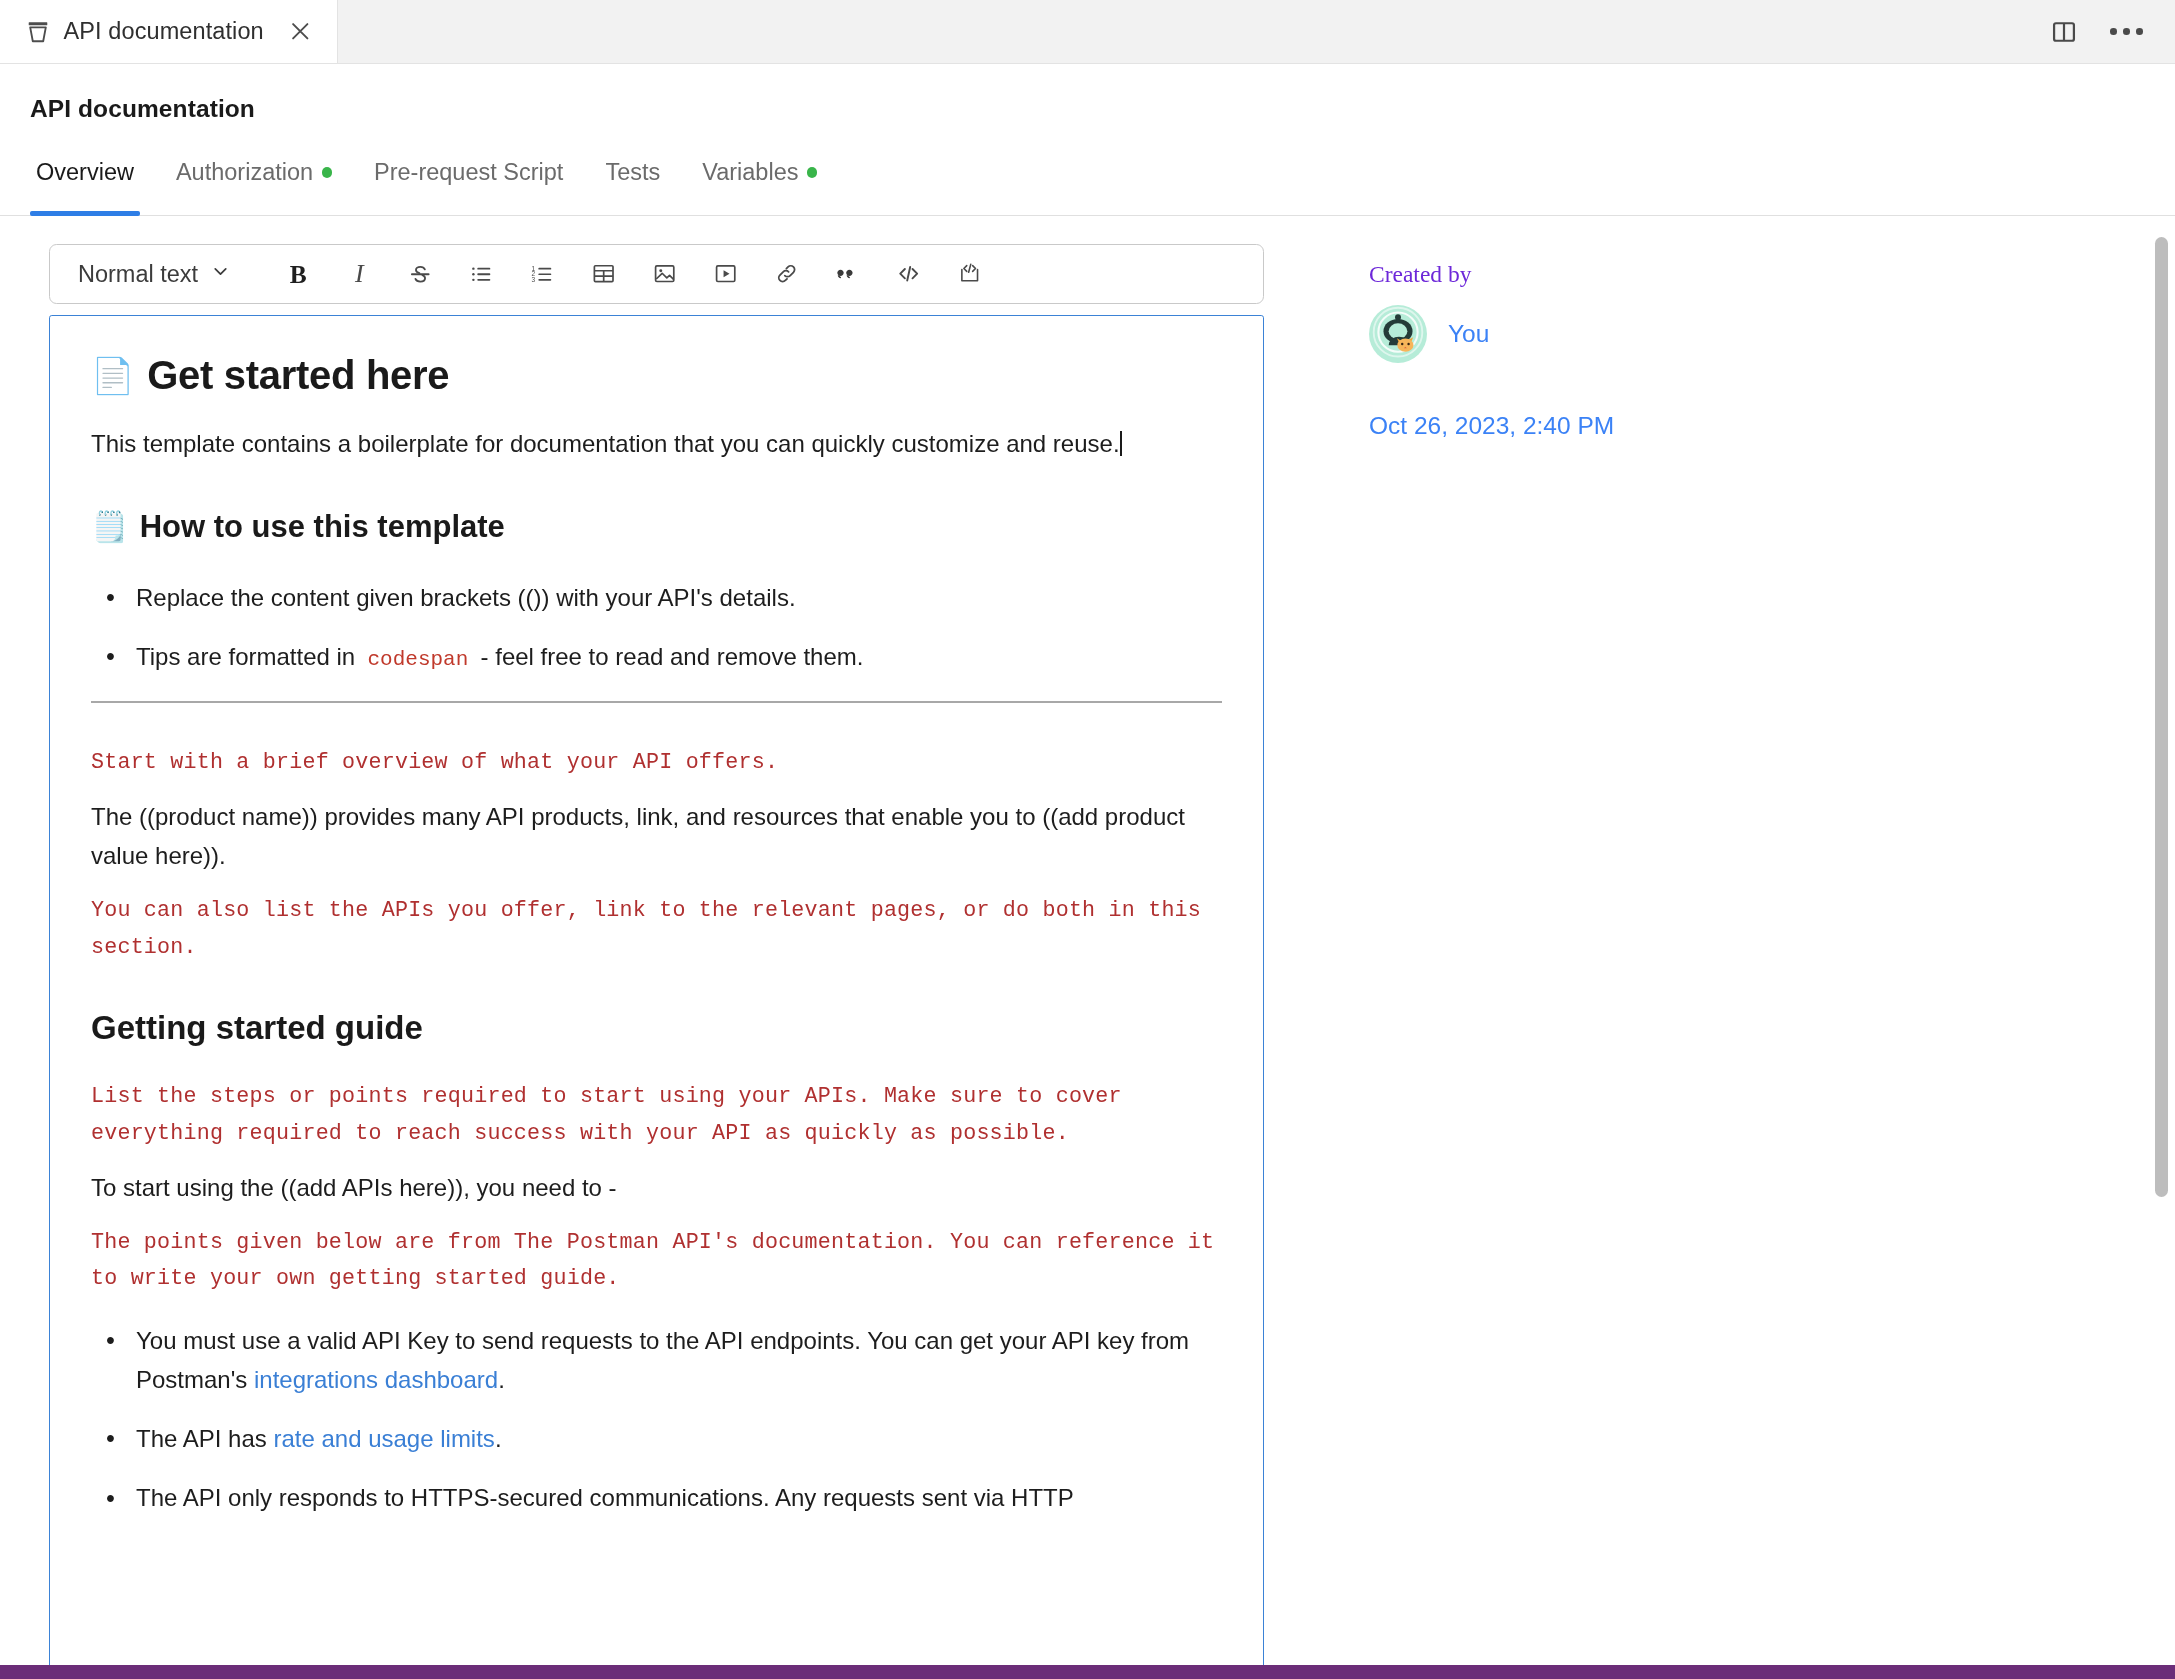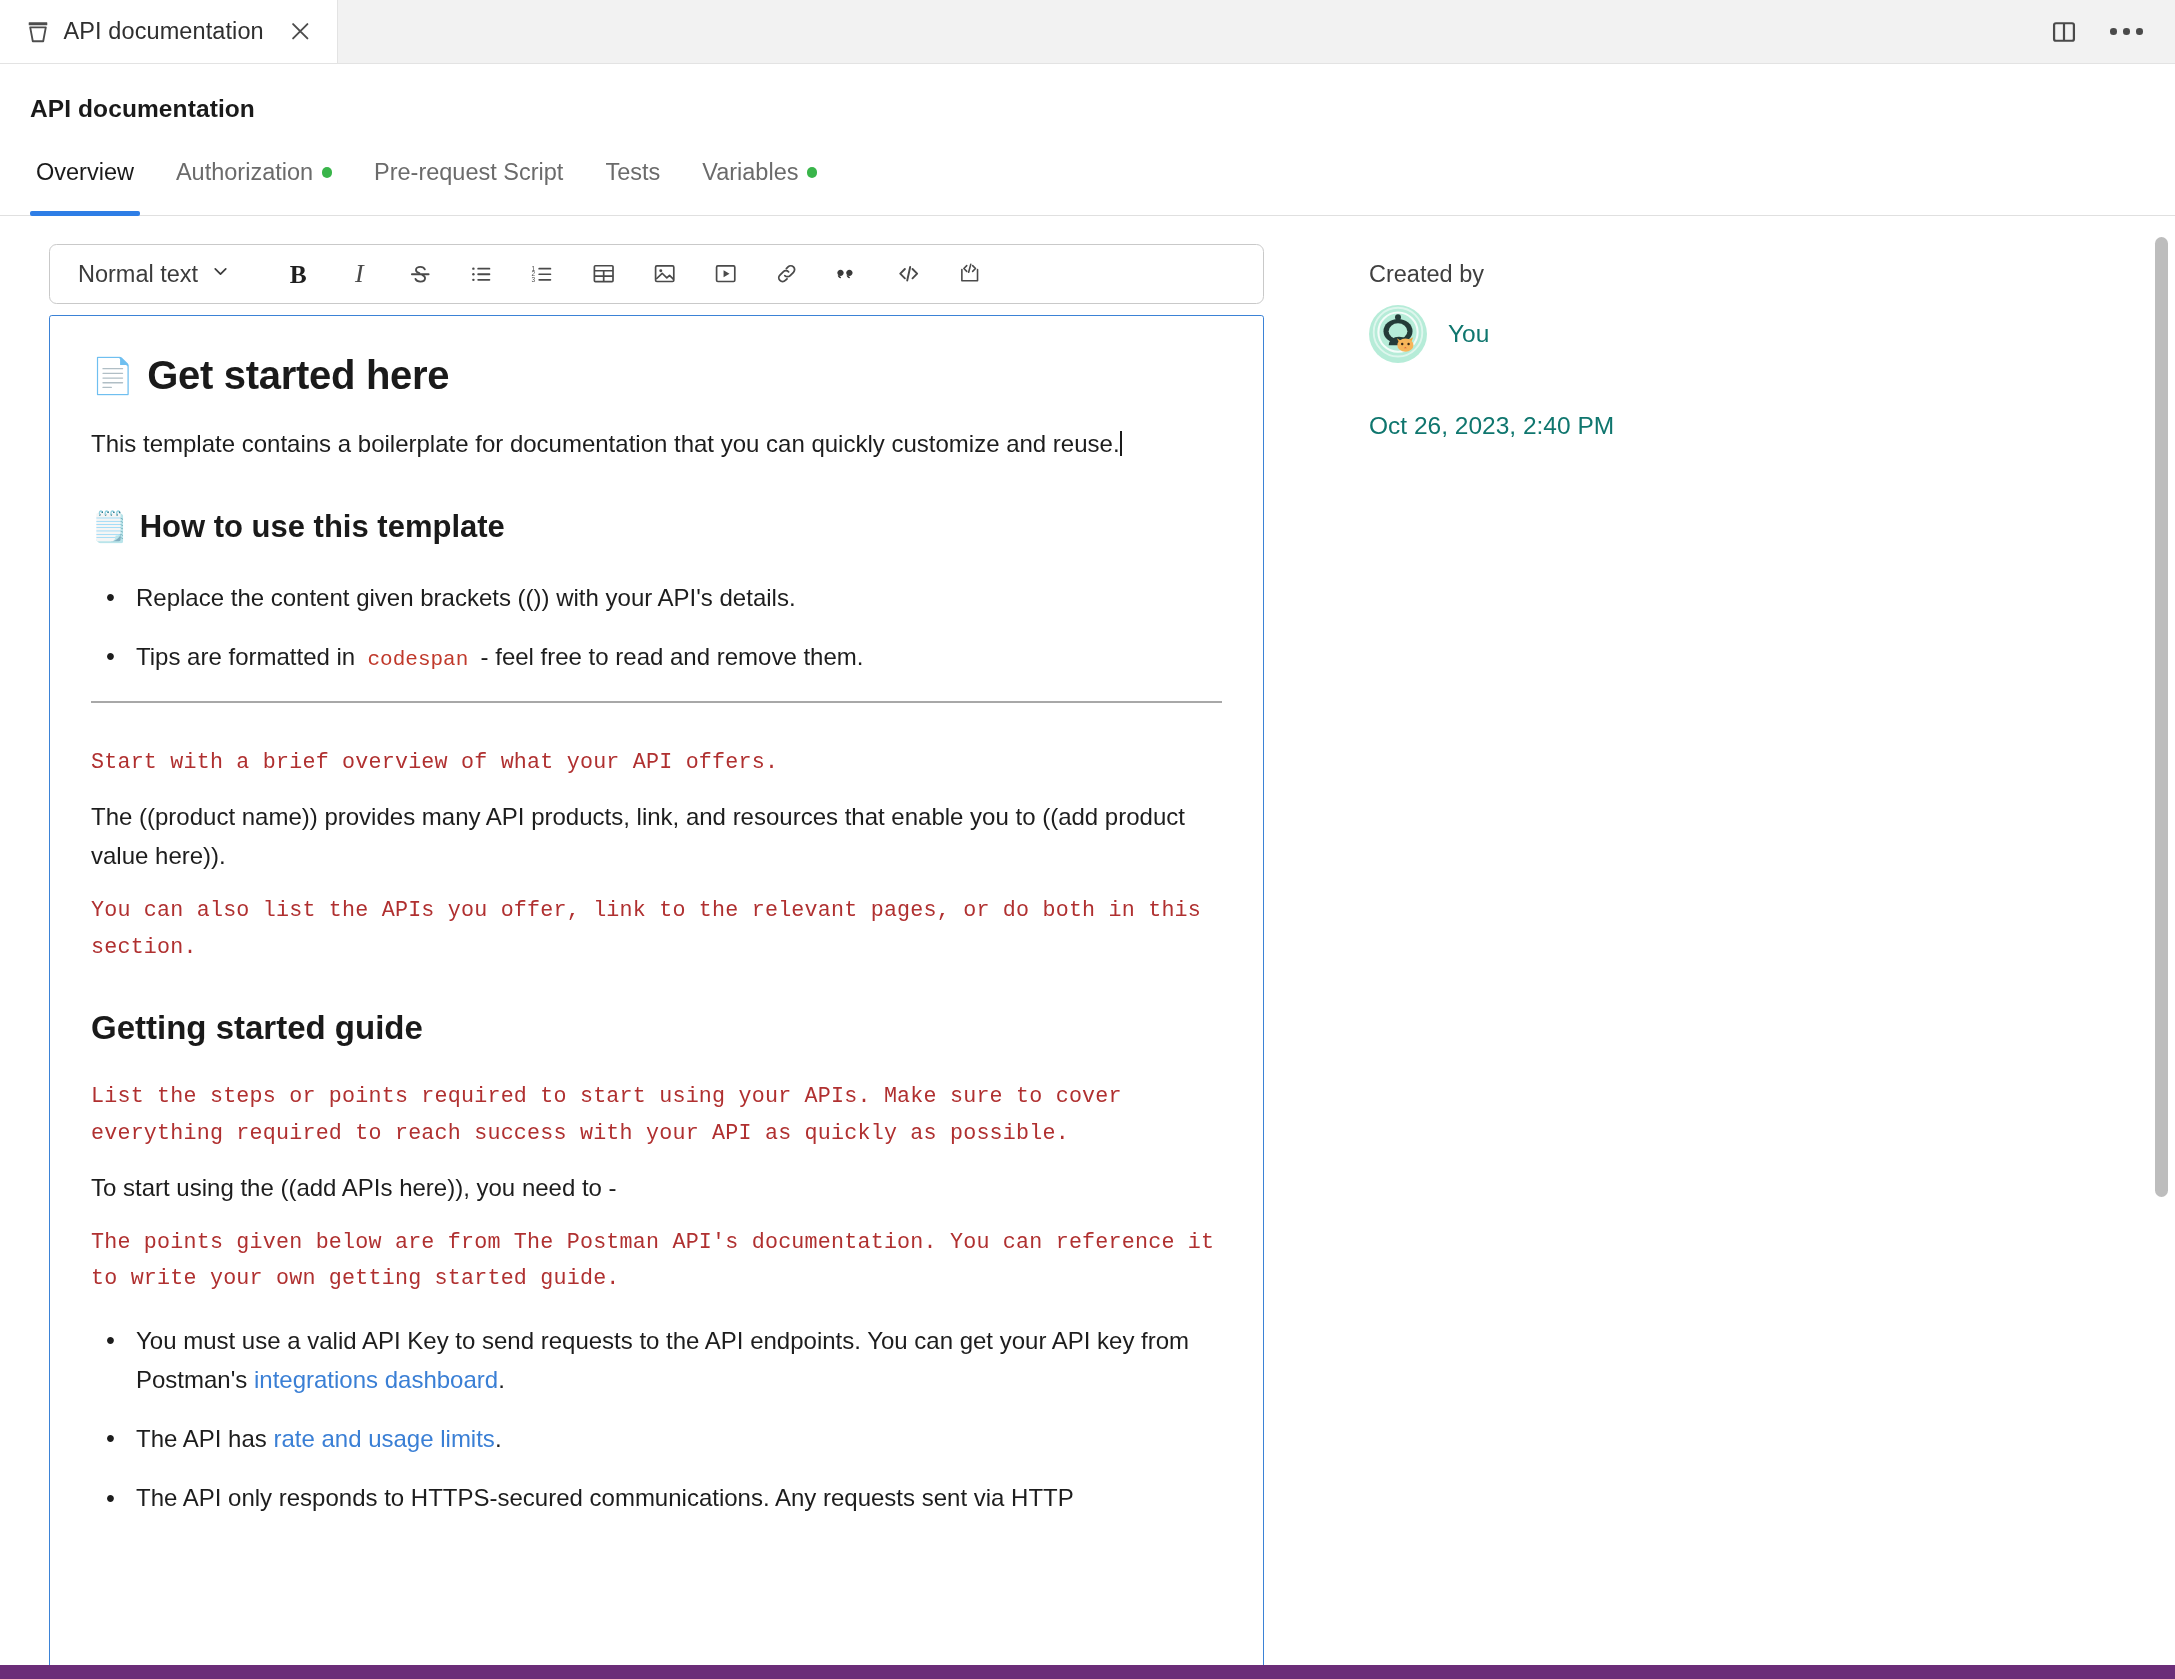--- a/index.html
+++ b/index.html
@@ -143,24 +143,24 @@
   code.span {
     font-family: "Liberation Mono", "DejaVu Sans Mono", monospace;
     font-size: 21px; color: #c0392b; padding: 0 5.6px;
   }
   a.d { color: #3a7fd5; text-decoration: none; }
   hr.d { border: none; border-top: 2.8px solid #a8a8a8; margin: 24.5px 0 24.5px 0; } .sp18 { height: 17px; } .sp26 { height: 24.5px; }
   .sp34 { height: 32px; } .sp46 { height: 43px; }
   .caret { display:inline-block; width:1.9px; height:25.4px; background:#1a1a1a; vertical-align:-4.7px; margin-left:0.9px; }
 
   
-  .meta-label { font-size: 23.5px; color: #404040; margin-bottom: 17px; }
+  .meta-label { font-size: 23.5px; color: #6d28d9; margin-bottom: 17px; font-family: Liberation Serif, serif; }
   .meta-user { display: flex; align-items: center; gap: 21px; margin-bottom: 49px; }
   .avatar { width: 58px; height: 58px; border-radius: 50%; flex:none; display:block; }
-  .meta-value { font-size: 24.5px; color: #0f766e; }
+  .meta-value { font-size: 24.5px; color: #3b82f6; }
 
   
   .vscroll {
     position: absolute; right: 7.5px; top: 21px; width: 12.2px; height: 960px;
     background: #bdbdbd; border-radius: 6.6px;
   }
   
   .footer { height: 15px; min-height:15px; background: #6b2d78; width: 100%; }
 </style>
 </head>

